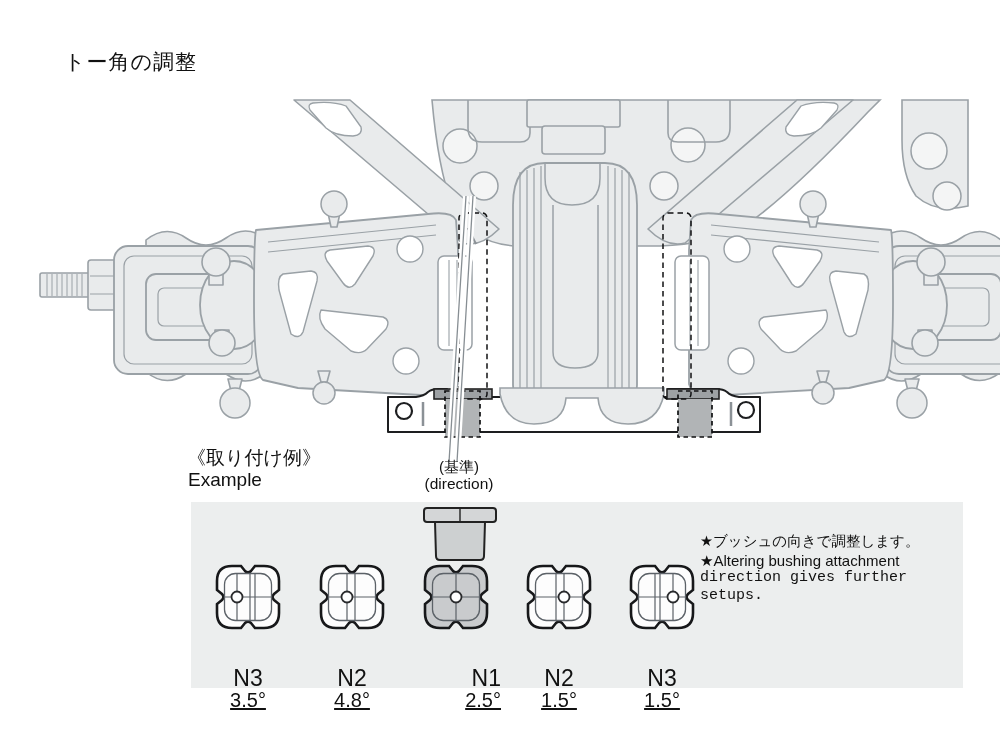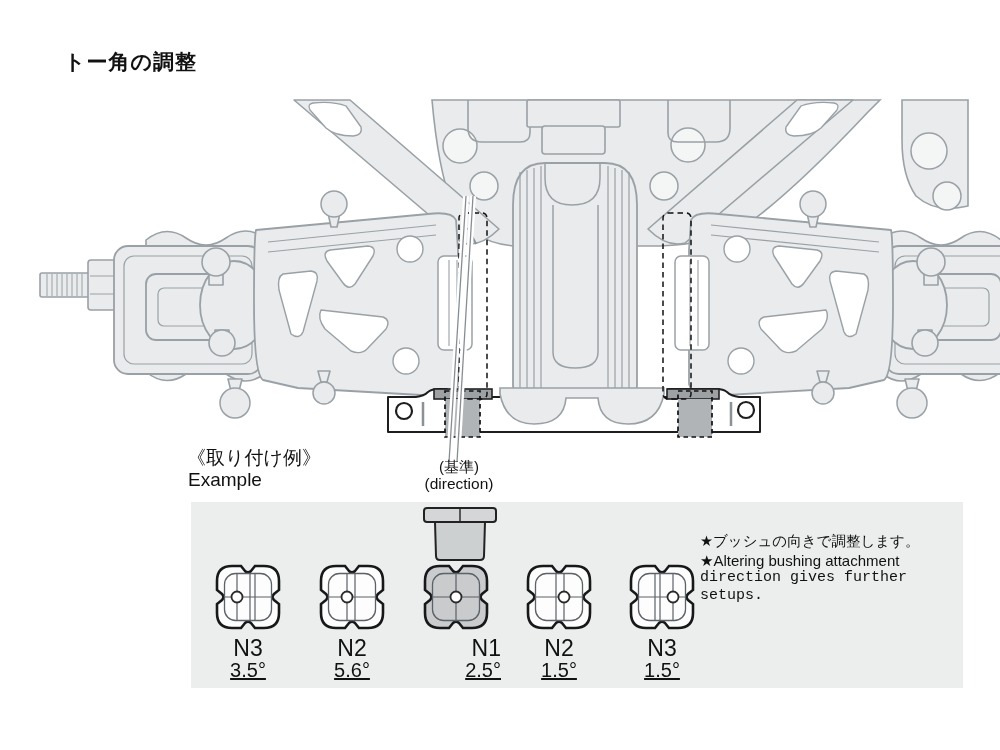--- a/index.html
+++ b/index.html
@@ -3,33 +3,33 @@
 <meta charset="utf-8">
 <style>
   html,body{margin:0;padding:0;}
   body{
     width:1000px;height:750px;position:relative;background:#ffffff;
     font-family:"Liberation Sans","DejaVu Sans",sans-serif;color:#111;
     overflow:hidden;
   }
   .abs{position:absolute;}
   #diagram-svg{left:0;top:0;z-index:0;}
-  #page-title{left:64px;top:48px;font-size:21px;font-weight:700;letter-spacing:1px;z-index:3;}
+  #page-title{left:64px;top:48px;font-size:21px;font-weight:400;letter-spacing:1px;z-index:3;}
   #example-panel{left:191px;top:502px;width:772px;height:186px;background:#eceeee;z-index:1;}
   .panel-el{z-index:2;}
   #example-heading-jp{left:187px;top:445px;font-size:19px;z-index:3;}
   #example-heading-en{left:188px;top:469px;font-size:19px;z-index:3;}
   #standard-label-jp{left:399px;top:458px;width:120px;text-align:center;font-size:15px;z-index:3;}
   #standard-label-en{left:399px;top:475px;width:120px;text-align:center;font-size:15.5px;z-index:3;}
   .note-line{left:700px;width:275px;font-size:15px;line-height:18px;z-index:3;}
   #note-line-1{top:532px;font-size:14.5px;}
   #note-line-2{top:552px;}
   #note-line-3{top:569px;font-family:Liberation Mono, monospace;}
   .bushing-figure{width:90px;text-align:center;z-index:3;}
-  .bushing-name{font-size:23px;line-height:24px;}
+  .bushing-name{font-size:23px;line-height:24px;margin-top:30px;}
   .bushing-angle{font-size:20px;line-height:20px;text-decoration:underline;}
   svg .ln{stroke:#9aa1a6;fill:none;}
 </style>
 </head>
 <body>
 
 <svg id="diagram-svg" class="abs" width="1000" height="750" viewBox="0 0 1000 750">
 
   <g>
     <path d="M432,100 L880,100 L868,112 Q790,195 742,228 Q710,244 660,246 L515,246 Q470,243 452,205 Q438,168 432,100 Z" fill="#e9ebec" stroke="#9aa1a6" stroke-width="1.6"></path>
@@ -192,21 +192,21 @@
   <path d="M-23,0 H23 M11,-23 V23 M-2,-23 V23 M-7,-23 V23" stroke="#5c6268" stroke-width="1.2" fill="none"></path>
   <circle cx="11" cy="0" r="5.5" fill="#fff" stroke="#2a2b2d" stroke-width="1.8"></circle>
 </svg>
 
 <div class="abs bushing-figure" style="left:203px;top:636px;">
   <div class="bushing-name">N3</div>
   <div class="bushing-angle">3.5°</div>
 </div>
 <div class="abs bushing-figure" style="left:307px;top:636px;">
   <div class="bushing-name">N2</div>
-  <div class="bushing-angle">5.6°</div>
+  <div class="bushing-angle">4.8°</div>
 </div>
 <div class="abs bushing-figure" style="left:411px;top:636px;text-align:right;">
   <div class="bushing-name">N1</div>
   <div class="bushing-angle">2.5°</div>
 </div>
 <div class="abs bushing-figure" style="left:514px;top:636px;">
   <div class="bushing-name">N2</div>
   <div class="bushing-angle">1.5°</div>
 </div>
 <div class="abs bushing-figure" style="left:617px;top:636px;">

